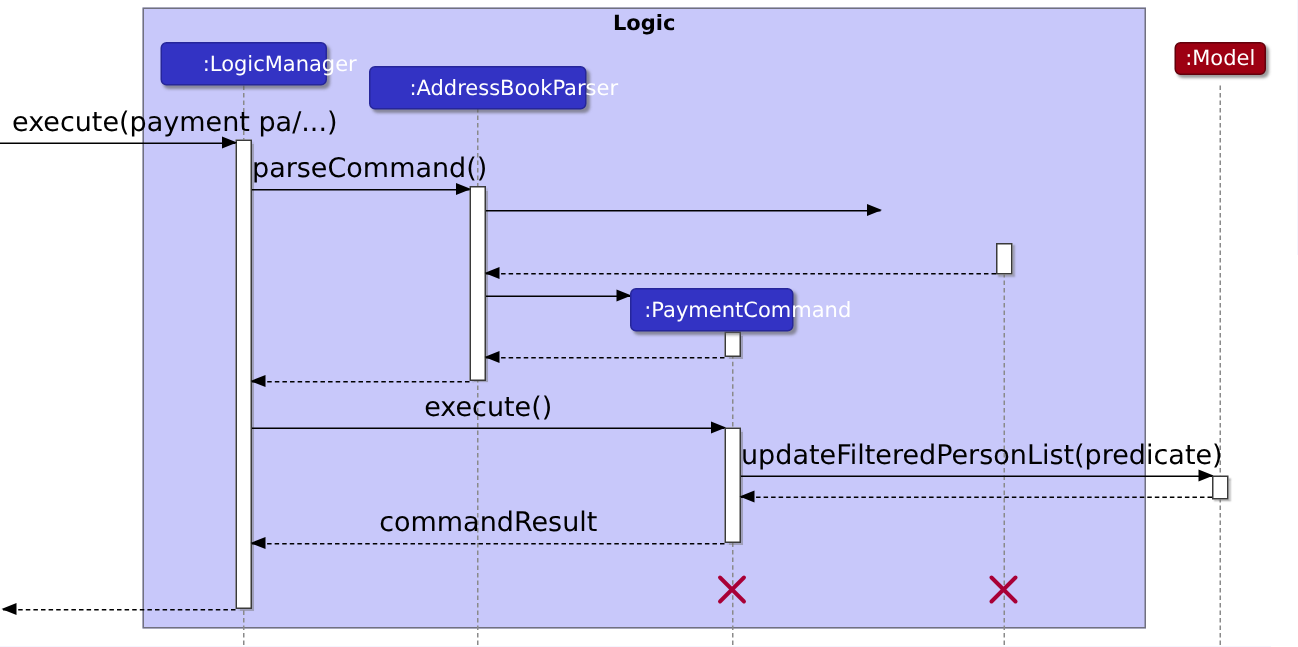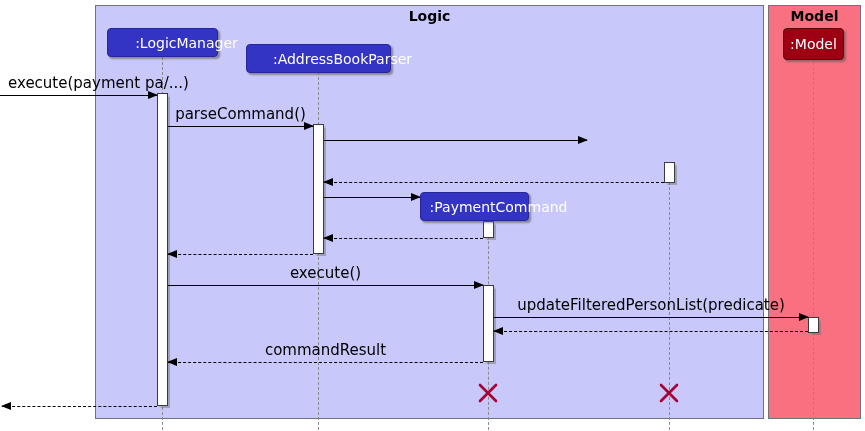--- a/index.html
+++ b/index.html
@@ -22,40 +22,37 @@
   .participant.model-style{background:var(--model_node_fill,#9D0012);border:1px solid #62000B;}
   .activation{
     position:absolute;width:11px;background:#fff;border:1px solid #3A3A3A;box-sizing:border-box;
     box-shadow:1.5px 1.5px 1px rgba(110,110,110,0.45);
   }
   .msg{position:absolute;height:0;}
   .msg .line{position:absolute;left:0;right:0;top:0;border-top:1px solid var(--arrow_color,#000);}
   .msg.dashed .line{border-top-style:dashed;}
   .msg .label{
     position:absolute;bottom:3px;left:0;width:100%;text-align:center;
-    font-size:15px;color:#000;white-space:nowrap;
+    font-size:18px;color:#000;white-space:nowrap;
   }
   .msg .label.left-align{text-align:left;padding-left:8px;box-sizing:border-box;}
   .arrowhead{position:absolute;width:0;height:0;top:-4.5px;
     border-top:4.5px solid transparent;border-bottom:4.5px solid transparent;}
   .arrowhead.right{right:-1px;border-left:10px solid var(--arrow_color,#000);}
   .arrowhead.left{left:-1px;border-right:10px solid var(--arrow_color,#000);}
   .destroy{position:absolute;width:20px;height:20px;}
   .destroy line{stroke:var(--destroy_color,#A80036);stroke-width:2.6;stroke-linecap:round;}
 </style>
 </head>
 <body>
 
 <div class="canvas">
 
   <div class="frame logic">
     <div class="frame-title">Logic</div>
-  </div>
-  <div class="frame model">
-    <div class="frame-title">Model</div>
   </div>
 
   <div class="lifeline" style="left:162px;top:57px;height:373px;"></div>
   <div class="lifeline" style="left:318px;top:57px;height:373px;"></div>
   <div class="lifeline" style="left:488px;top:221px;height:209px;"></div>
   <div class="lifeline" style="left:669px;top:162px;height:268px;"></div>
   <div class="lifeline" style="left:813px;top:57px;height:373px;"></div>
 
   <div class="activation" style="left:157px;top:93px;height:313px;"></div>
   <div class="activation" style="left:313px;top:124px;height:130px;"></div>
@@ -125,21 +122,21 @@
   </div>
 
   <div class="msg dashed" style="left:2px;top:406px;width:155px;">
     <div class="line"></div>
     <span class="arrowhead left"></span>
   </div>
 
   <div class="participant logic-style" style="left:107px;top:28px;width:111px;height:29px;">:LogicManager</div>
   <div class="participant logic-style" style="left:246px;top:28px;width:145px;height:29px;margin-top:16px;">:AddressBookParser</div>
   <div class="participant logic-style" style="left:420px;top:192px;width:109px;height:29px;">:PaymentCommand</div>
-  <div class="participant model-style" style="left:783px;top:28px;width:61px;height:32px;">:Model</div>
+  <div class="participant model-style" style="left:783px;top:28px;width:61px;height:22px;">:Model</div>
 
   <svg class="destroy" style="left:478px;top:383px;" viewBox="0 0 20 20">
     <line x1="2" y1="2" x2="18" y2="18"></line>
     <line x1="18" y1="2" x2="2" y2="18"></line>
   </svg>
   <svg class="destroy" style="left:659px;top:383px;" viewBox="0 0 20 20">
     <line x1="2" y1="2" x2="18" y2="18"></line>
     <line x1="18" y1="2" x2="2" y2="18"></line>
   </svg>
 

